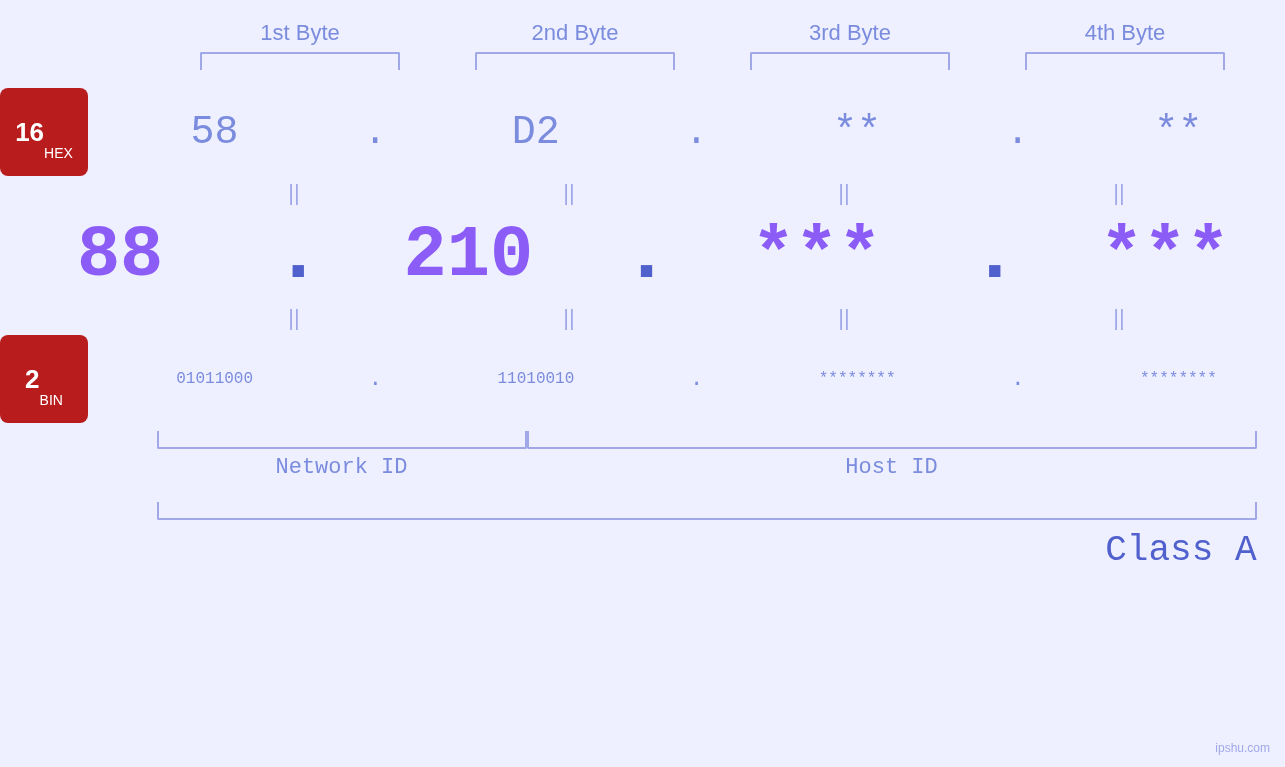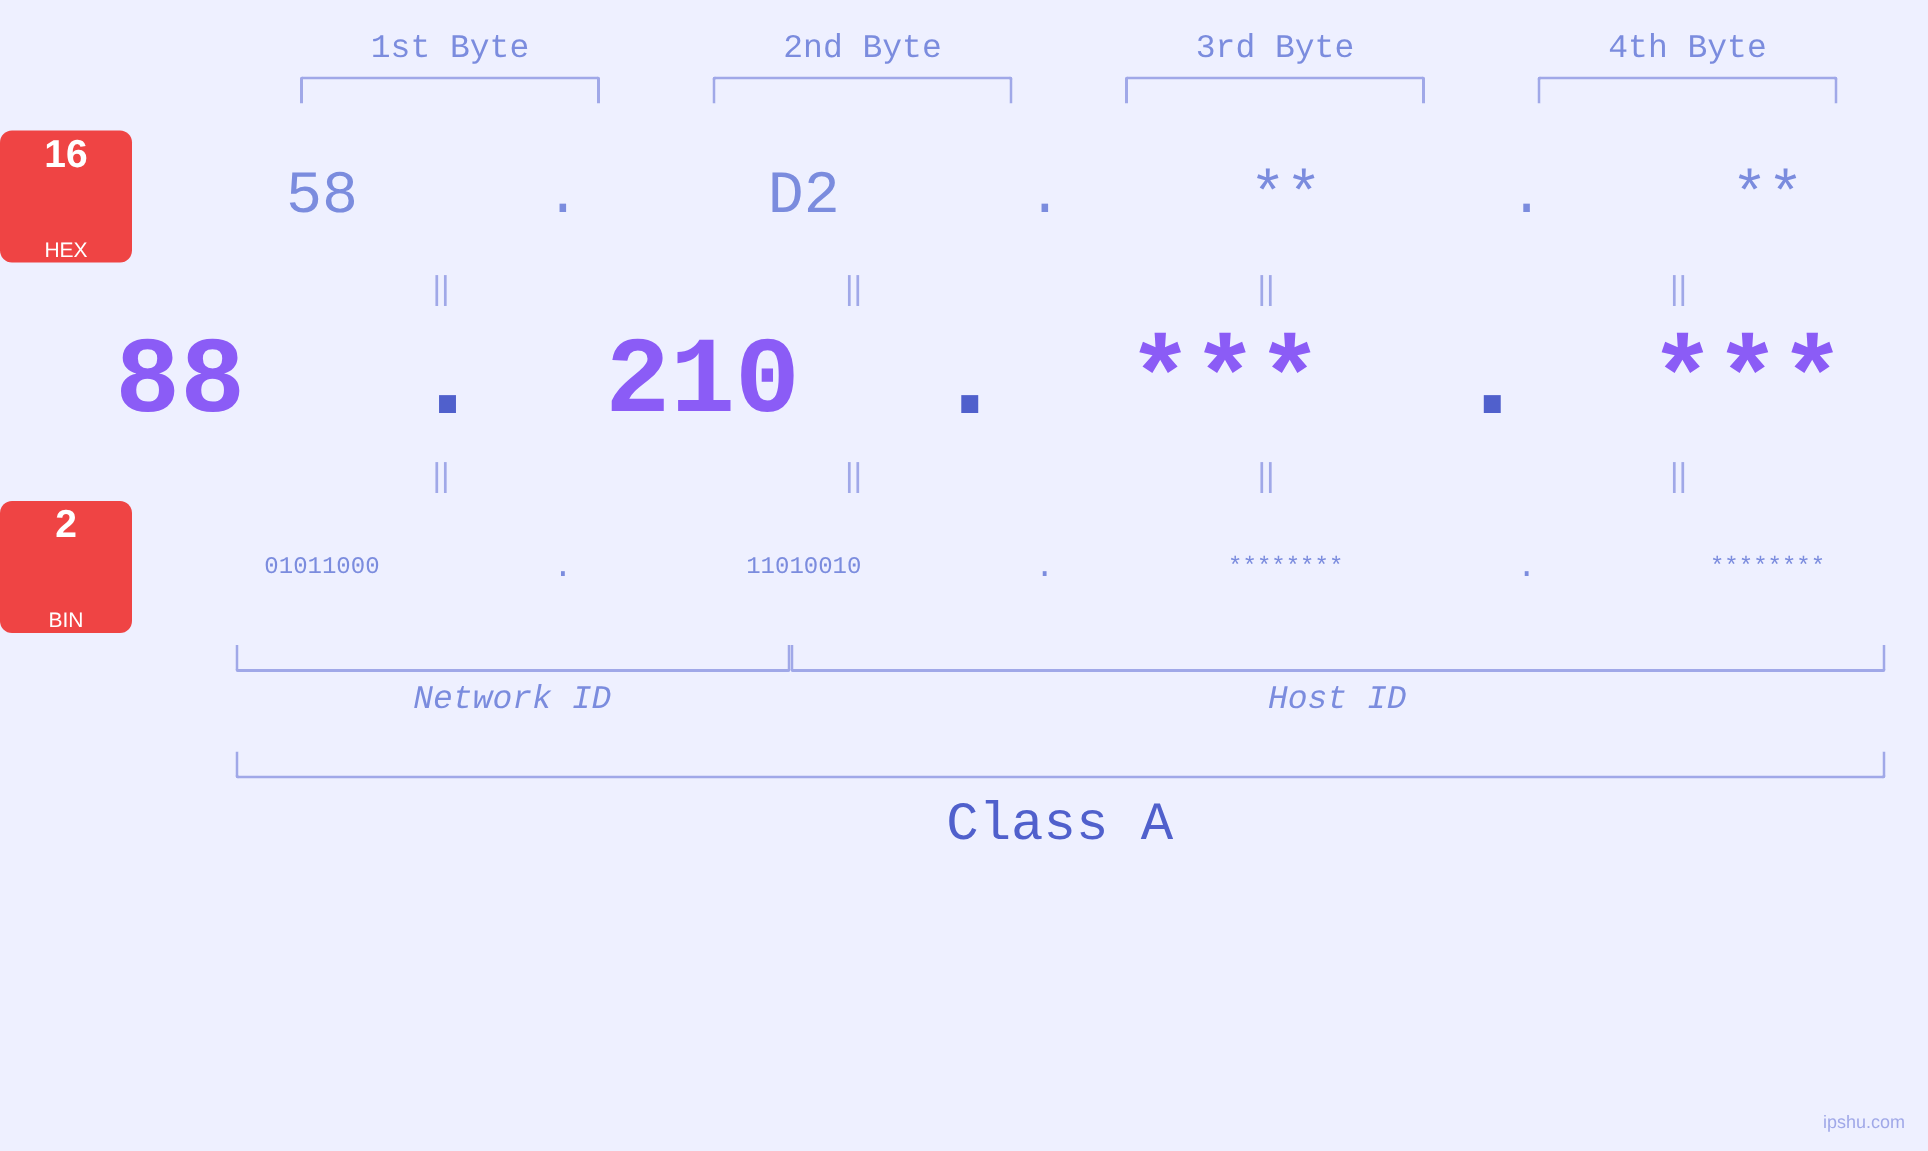--- a/index.html
+++ b/index.html
@@ -28,21 +28,21 @@
       display: flex;
       width: 1100px;
       margin-left: 140px;
       justify-content: space-around;
       margin-bottom: 6px;
     }
 
     .byte-label {
       color: #7b8cde;
       font-size: 22px;
-      font-family: Liberation Mono, monospace;
+      font-family: Liberation Sans, sans-serif;
       width: 220px;
       text-align: center;
     }
 
     
     .bracket-row {
       display: flex;
       width: 1100px;
       margin-left: 140px;
       justify-content: space-around;
@@ -53,24 +53,24 @@
       width: 200px;
       height: 18px;
       border: 2px solid #a0a8e8;
       border-bottom: none;
       border-radius: 2px 2px 0 0;
     }
 
     .base-badge {
       width: 88px;
       height: 88px;
-      background: #ef4444;
+      background: #b91c1c;
       border-radius: 8px;
       display: flex;
-      flex-direction: column;
+      flex-direction: row;
       align-items: center;
       justify-content: center;
       flex-shrink: 0;
       margin-right: 20px;
     }
 
     .badge-number {
       color: white;
       font-size: 26px;
       font-weight: bold;
@@ -125,21 +125,20 @@
       font-size: 22px;
       font-family: Arial, sans-serif;
     }
 
     
     .id-section {
       width: 1100px;
       margin-left: 128px;
       margin-top: 8px;
       position: relative;
-      font-style: italic;
     }
 
     .id-brackets-row {
       display: flex;
       width: 100%;
       gap: 0;
     }
 
     .network-bracket {
       width: 370px;
@@ -194,21 +193,21 @@
       border: 2px solid #a0a8e8;
       border-top: none;
       border-radius: 0 0 2px 2px;
     }
 
     
     .class-label {
       color: #5060cc;
       font-size: 36px;
       font-family: 'Courier New', Courier, monospace;
-      text-align: center;
+      text-align: right;
       margin-top: 10px;
       width: 1100px;
       margin-left: 128px;
     }
 
     
     .watermark {
       position: absolute;
       bottom: 12px;
       right: 15px;

